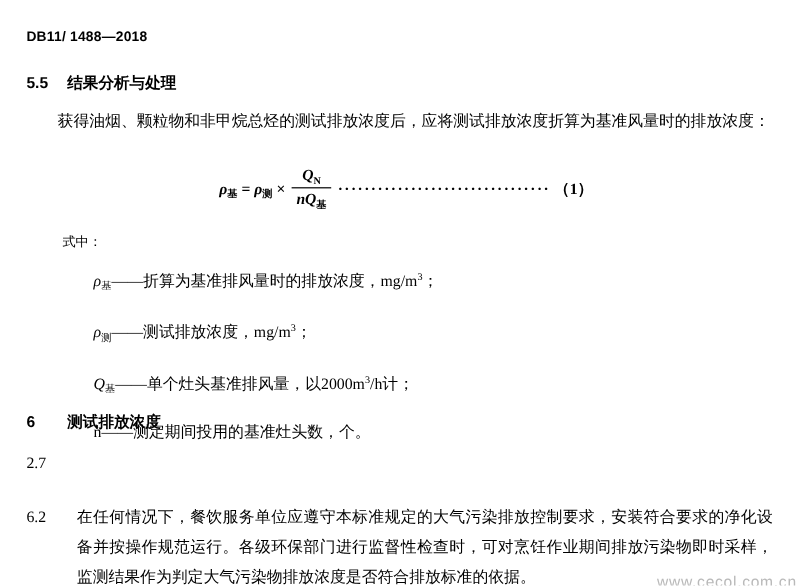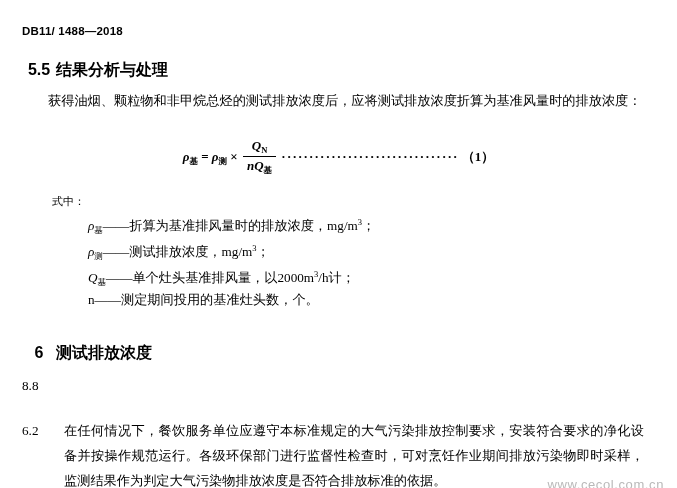--- a/index.html
+++ b/index.html
@@ -28,24 +28,23 @@
     top: 9px;
     left: 22px;
     font-family: "Liberation Sans", "DejaVu Sans", sans-serif;
     font-size: 11.5px;
     font-weight: bold;
     letter-spacing: 0.2px;
   }
   .sec-heading {
     position: absolute;
     font-family: "Liberation Sans", "DejaVu Sans", sans-serif;
-    font-size: 16px;
+    font-size: 13px;
     font-weight: bold;
     white-space: nowrap;
-    text-align: center;
   }
   .sec-num {
     display: inline-block;
     width: 34px;
   }
   .para {
     position: absolute;
     font-size: 13.2px;
     line-height: 25px;
     text-align: justify;
@@ -107,24 +106,24 @@
     letter-spacing: 1.2px;
   }
   .shiz {
     position: absolute;
     left: 52px;
     top: 178px;
     font-size: 11px;
   }
   .deflist {
     position: absolute;
-    left: 88px;
+    left: 78px;
     top: 197px;
     font-size: 13.2px;
-    line-height: 18px;
+    line-height: 35px;
   }
   .deflist div {
     white-space: nowrap;
   }
   .watermark {
     position: absolute;
     right: 13px;
     bottom: 12px;
     color: #b9b9b9;
     font-family: "Liberation Sans", "DejaVu Sans", sans-serif;
@@ -174,20 +173,20 @@
     </div>
     <div>
       <span>n</span><span>——</span><span>测定期间投用的基准灶头数，个。</span>
     </div>
   </div>
 
   <div class="sec-heading" style="top:327px; left:22px;">
     <span class="sec-num">6</span><span>测试排放浓度</span>
   </div>
 
-  <div class="para-num" style="top:357px; left:22px;">8.8</div>
+  <div class="para-num" style="top:357px; left:22px;">2.7</div>
 
   <div class="para-num" style="top:402px; left:22px;">6.2</div>
   <div class="para" style="top:402px; left:64px; width:580px;">在任何情况下，餐饮服务单位应遵守本标准规定的大气污染排放控制要求，安装符合要求的净化设备并按操作规范运行。各级环保部门进行监督性检查时，可对烹饪作业期间排放污染物即时采样，监测结果作为判定大气污染物排放浓度是否符合排放标准的依据。</div>
 
   <div class="watermark">www.cecol.com.cn</div>
 
 </div>
 
 </body></html>

